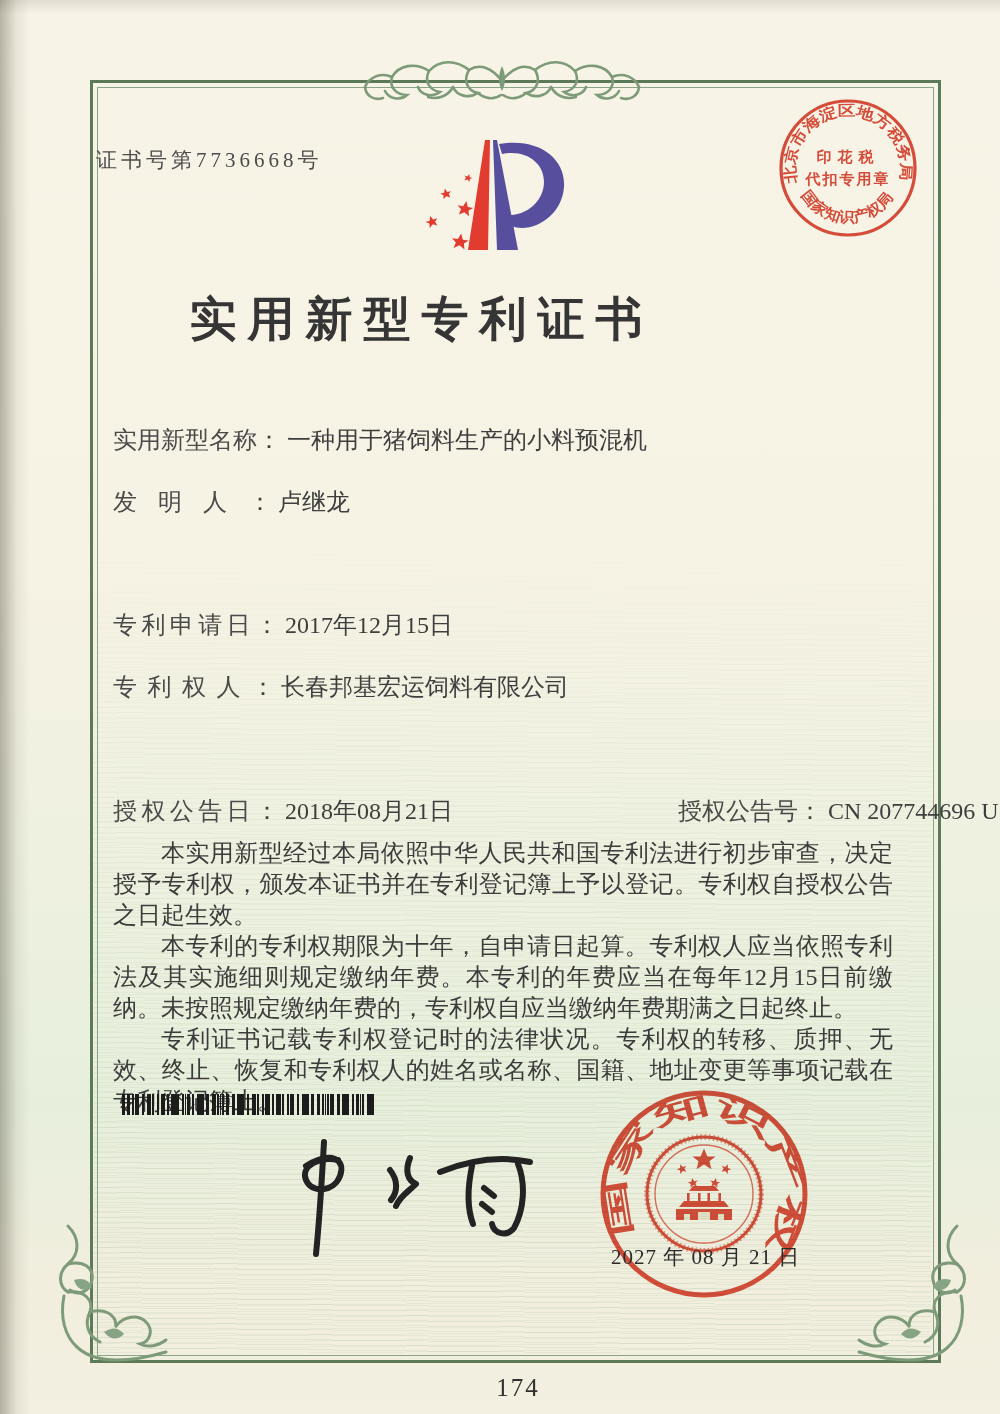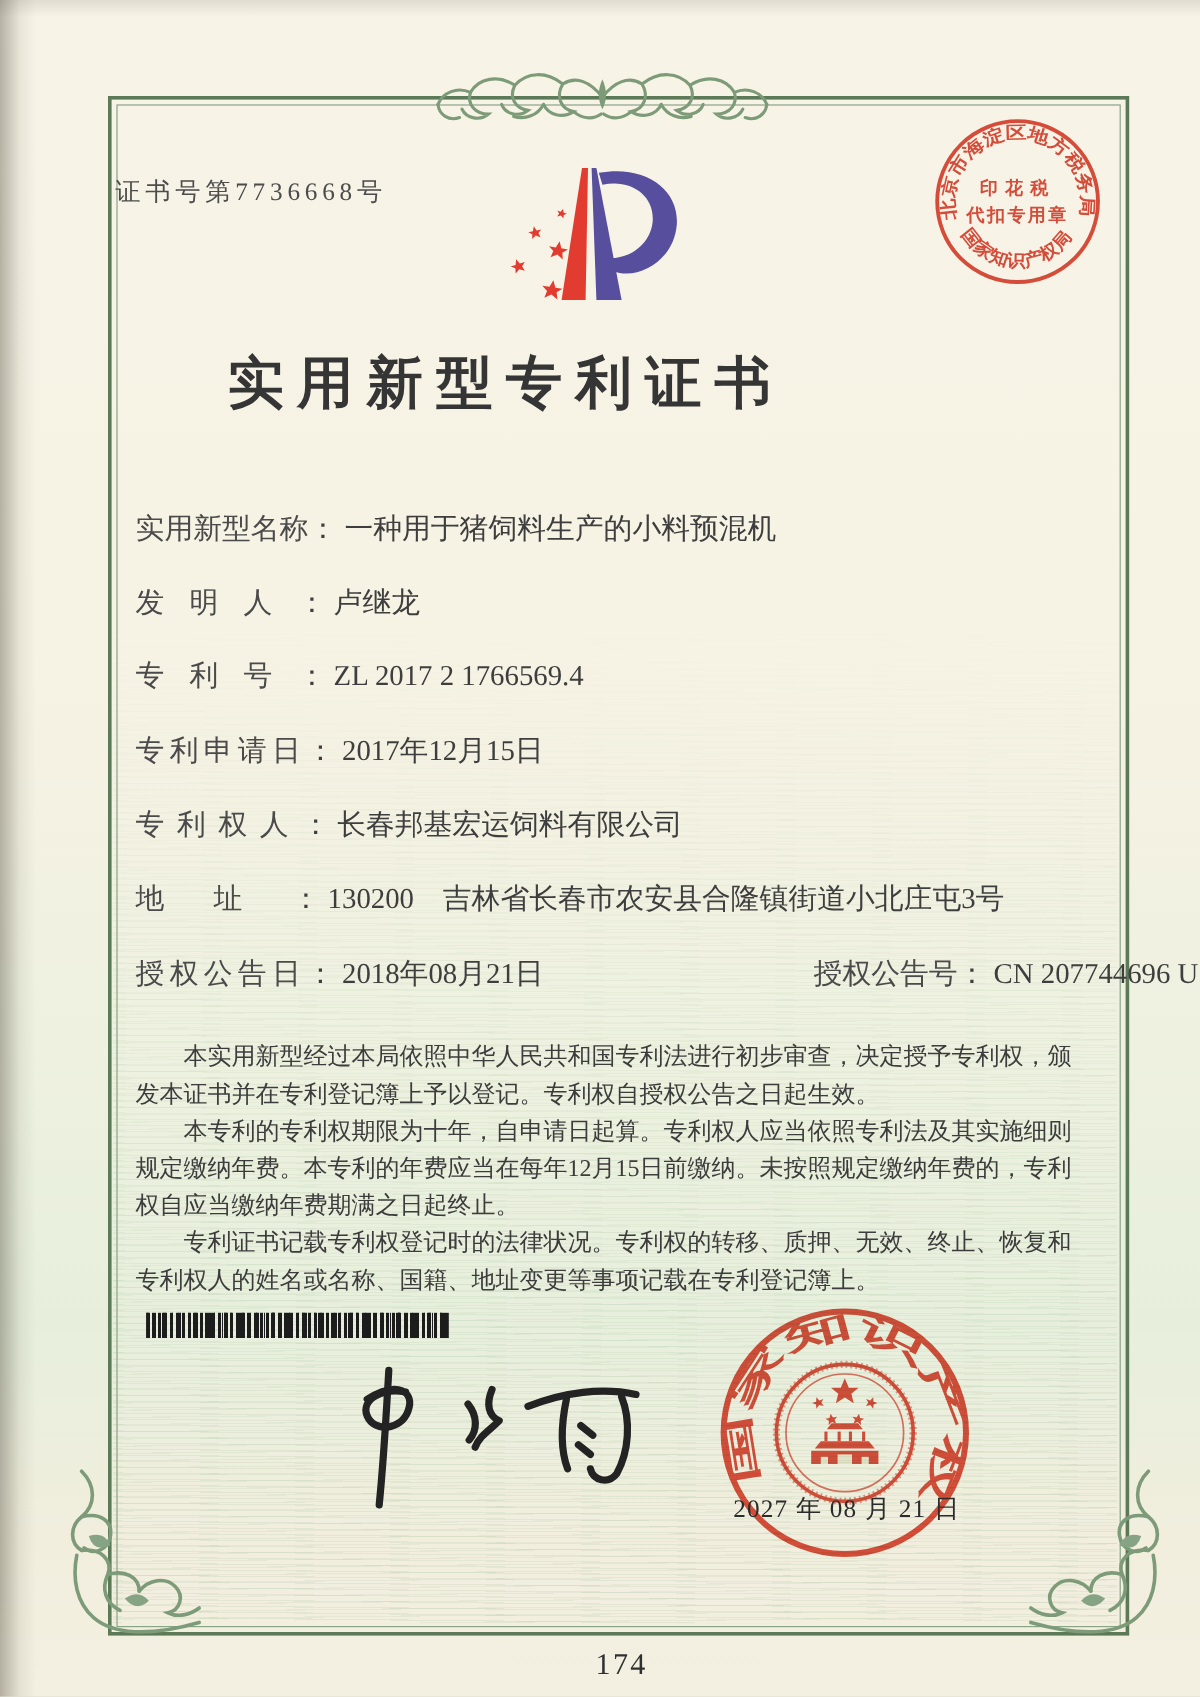--- a/index.html
+++ b/index.html
@@ -39,22 +39,22 @@
   .field-row{position:absolute;left:113px;font-size:24px;color:#3e3e3e;white-space:nowrap;}
   .f-label{display:inline-block;color:#4a4a4a;}
   .w6{letter-spacing:0;}
   .w5{letter-spacing:4.4px;}
   .w4{letter-spacing:10.5px;}
   .w3{letter-spacing:21px;}
   .w2{letter-spacing:41px;}
   .f-colon{margin-right:6px;}
   .auth-right{position:absolute;left:565px;top:0;white-space:nowrap;}
 
-  .paras{position:absolute;left:113px;top:838px;width:780px;font-size:20px;line-height:31px;
-         color:#3c3c3c;text-align:justify;margin-top:28px;}
+  .paras{position:absolute;left:113px;top:838px;width:780px;font-size:24px;line-height:31px;
+         color:#3c3c3c;text-align:justify;}
   .paras p{margin:0;text-indent:2em;}
 
   .barcode{position:absolute;left:122px;top:1094px;width:252px;height:21px;
            background-image:
              repeating-linear-gradient(90deg,#1c1c1c 0 2px,rgba(0,0,0,0) 2px 5px),
              repeating-linear-gradient(90deg,#1c1c1c 0 1px,rgba(0,0,0,0) 1px 7px),
              repeating-linear-gradient(90deg,#1c1c1c 0 3px,rgba(0,0,0,0) 3px 13px);}
 
   .signer{position:absolute;left:129px;top:1166px;font-family:"Liberation Sans","DejaVu Sans",sans-serif;
           font-size:23px;color:#262626;letter-spacing:5px;line-height:42px;}
@@ -152,31 +152,25 @@
   </svg>
 
   <div class="title">实用新型专利证书</div>
 
   <div class="field-row" style="top:424px">
     <span class="f-label w6">实用新型名称</span><span class="f-colon">：</span><span>一种用于猪饲料生产的小料预混机</span>
   </div>
   <div class="field-row" style="top:486px">
     <span class="f-label w3">发明人</span><span class="f-colon">：</span><span>卢继龙</span>
   </div>
-  <div class="field-row" style="top:547px">
-    <span class="f-label w3">专利号</span><span class="f-colon">：</span><span>ZL 2017 2 1766569.4</span>
-  </div>
   <div class="field-row" style="top:609px">
     <span class="f-label w5">专利申请日</span><span class="f-colon">：</span><span>2017年12月15日</span>
   </div>
   <div class="field-row" style="top:671px">
     <span class="f-label w4">专利权人</span><span class="f-colon">：</span><span>长春邦基宏运饲料有限公司</span>
-  </div>
-  <div class="field-row" style="top:733px">
-    <span class="f-label w2">地址</span><span class="f-colon">：</span><span>130200　吉林省长春市农安县合隆镇街道小北庄屯3号</span>
   </div>
 
   <div class="field-row" style="top:795px;width:780px">
     <span>
       <span class="f-label w5">授权公告日</span><span class="f-colon">：</span><span>2018年08月21日</span>
     </span>
     <span class="auth-right">
       <span class="f-label">授权公告号</span><span class="f-colon">：</span><span>CN 207744696 U</span>
     </span>
   </div>

